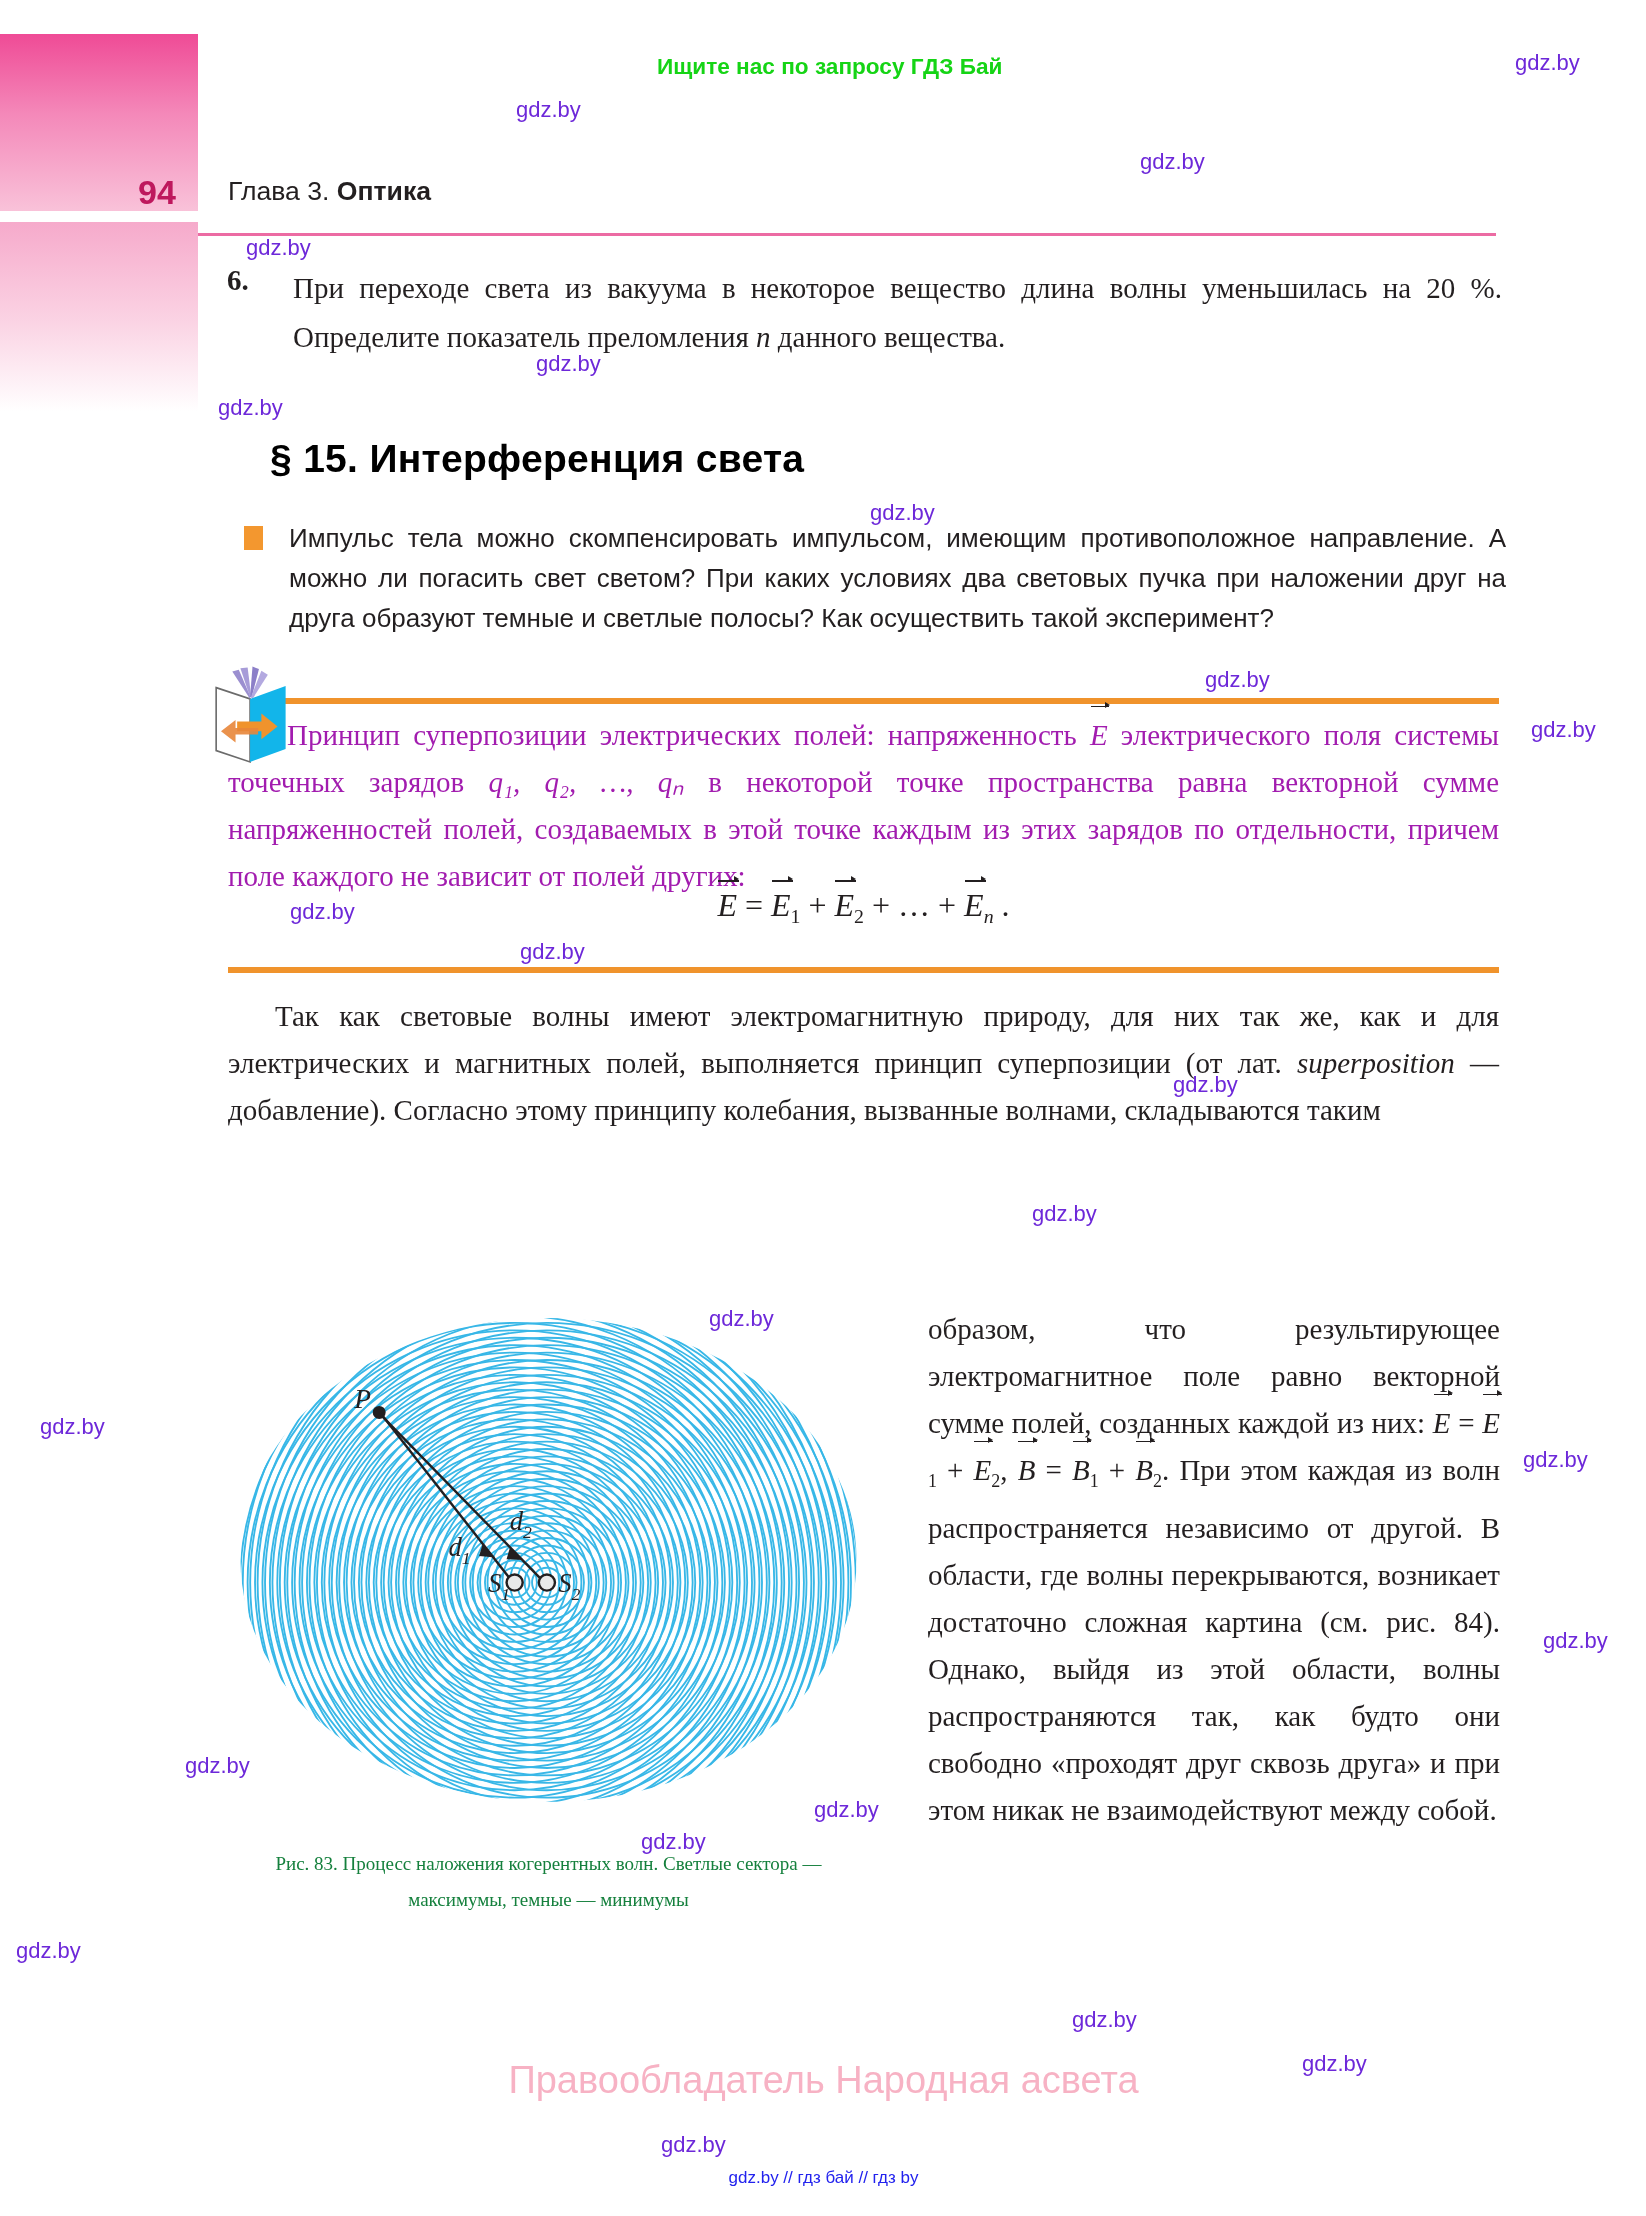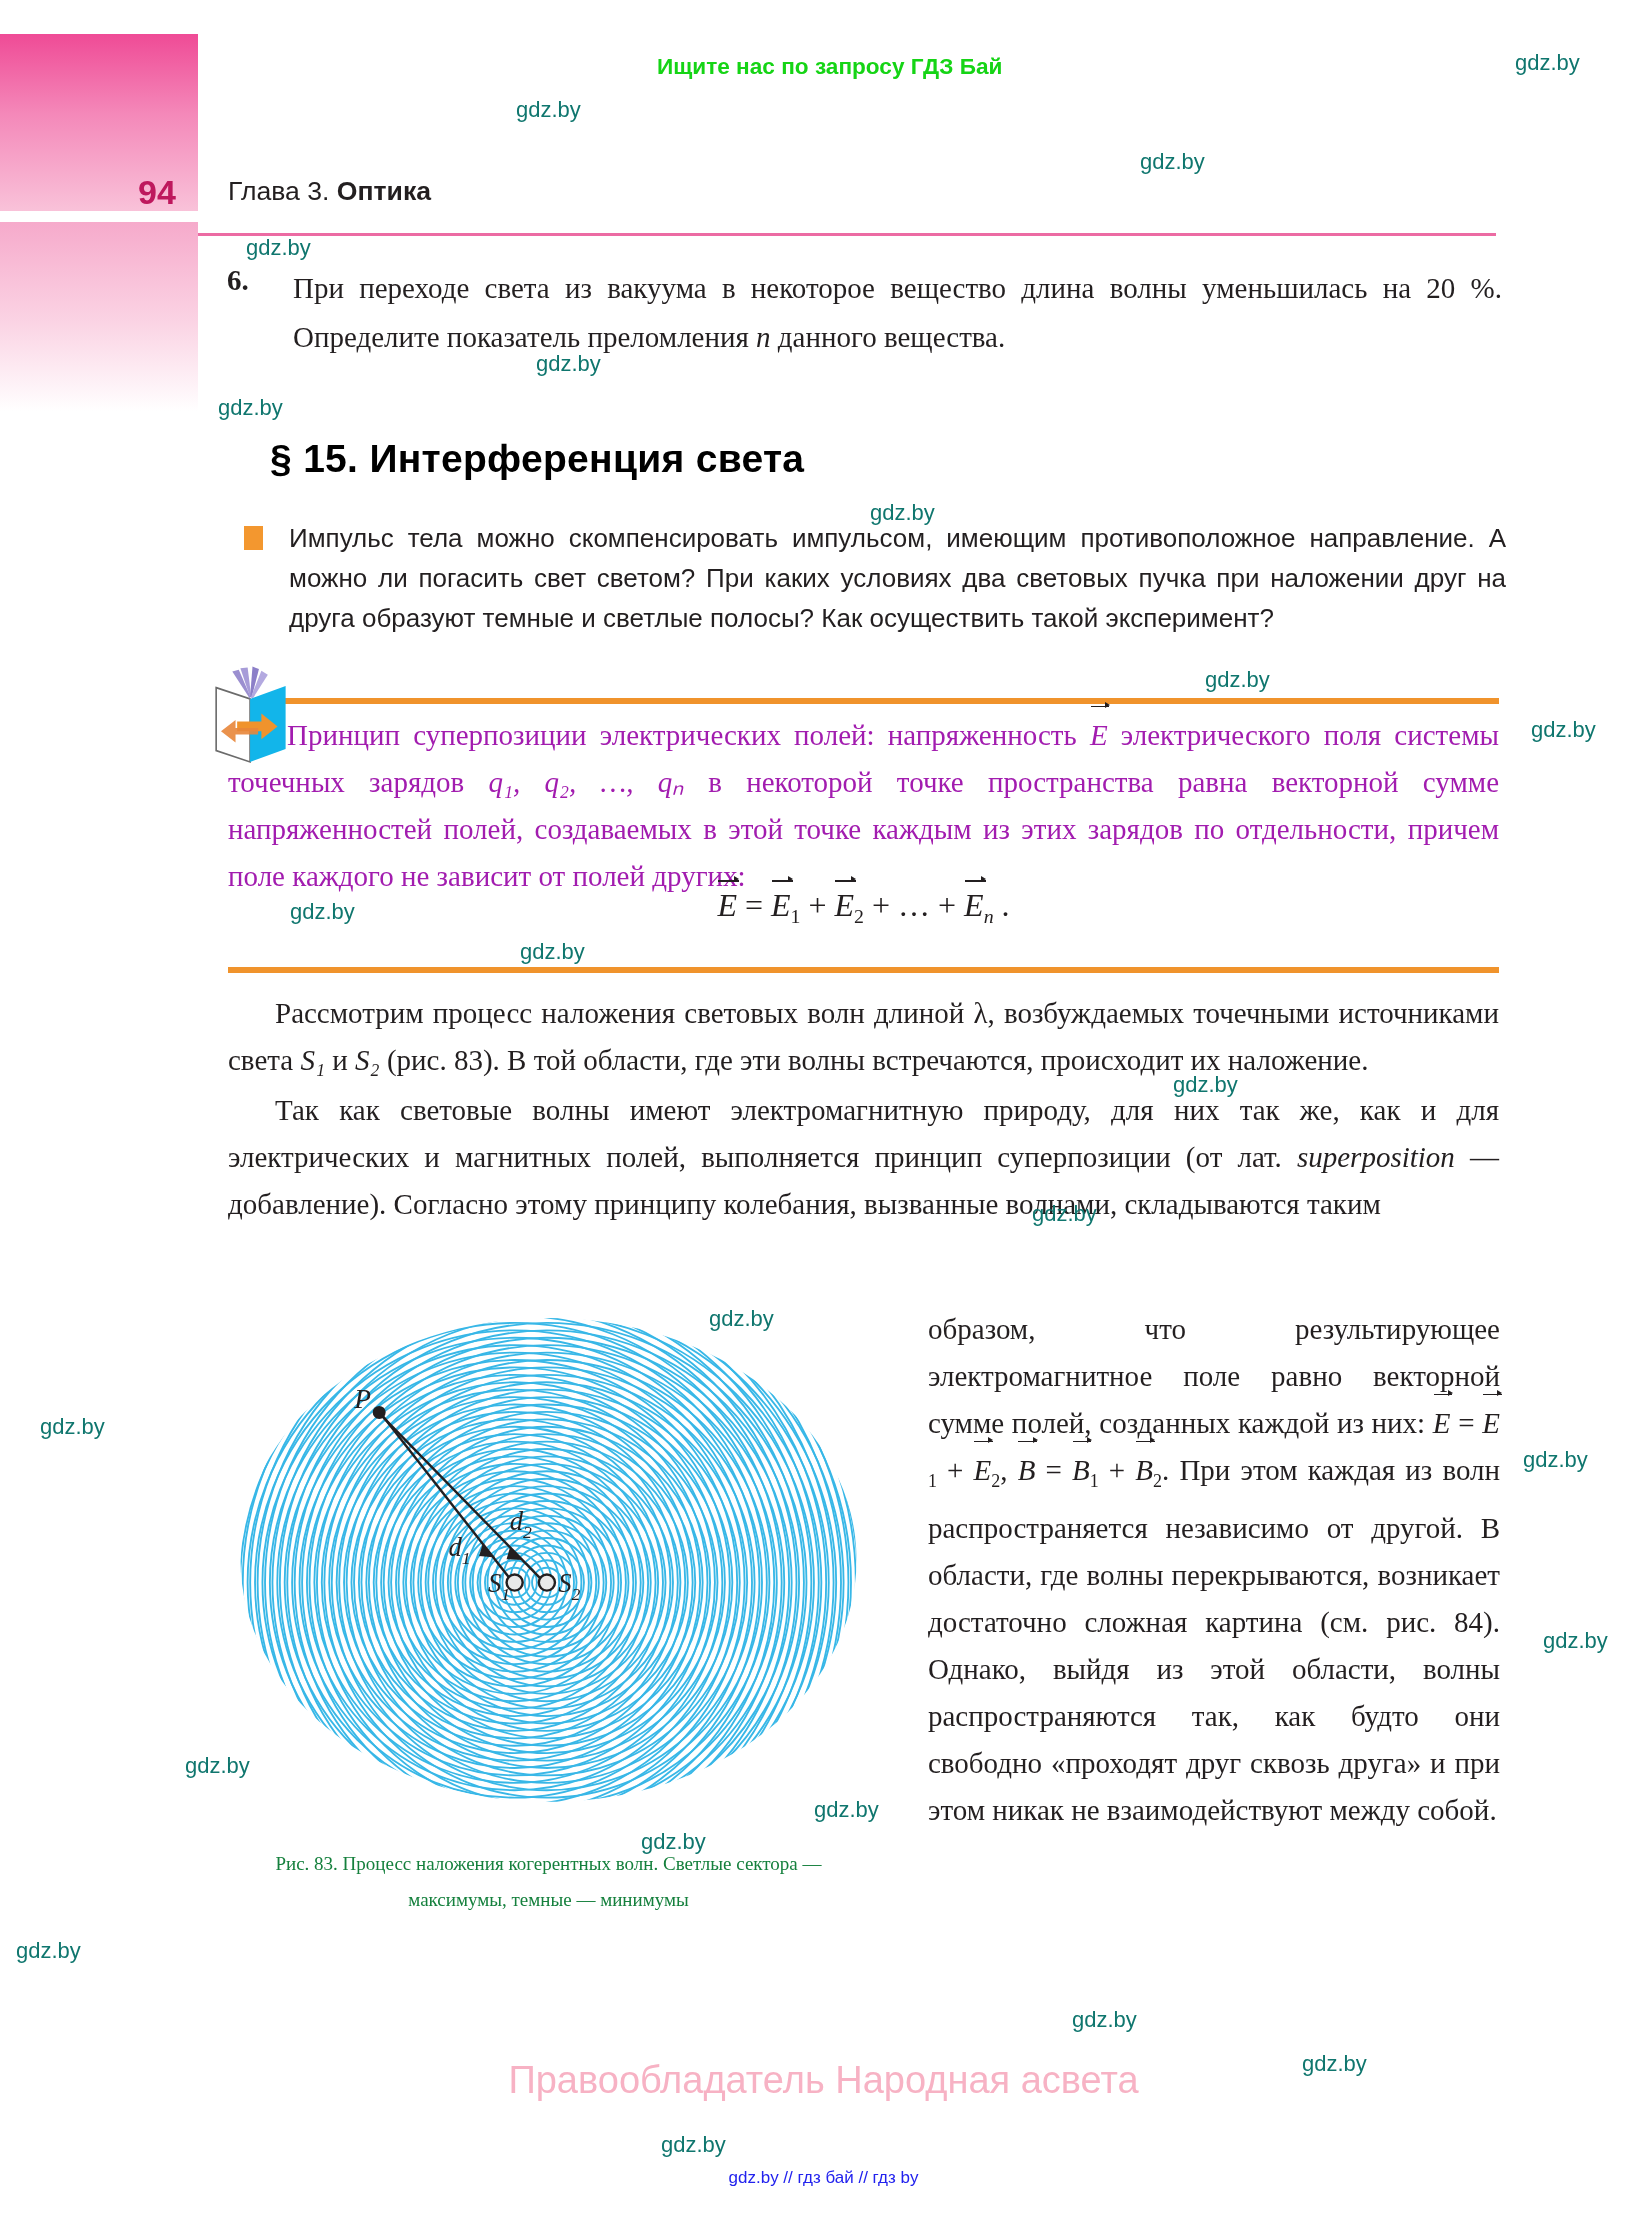--- a/index.html
+++ b/index.html
@@ -12,21 +12,21 @@
     width: 1647px;
     height: 2216px;
     position: relative;
     overflow: hidden;
   }
 
   
   .wm {
     position: absolute;
     font-family: "Liberation Sans", sans-serif;
-    color: #0f766e;
+    color: #6d28d9;
     font-size: 22px;
     white-space: nowrap;
     z-index: 40;
     pointer-events: none;
   }
   .wm-top-green {
     position: absolute;
     font-family: "Liberation Sans", sans-serif;
     color: #15d415;
     font-size: 22.6px;
@@ -323,23 +323,20 @@
 </div>
 
 <div class="def-formula">
   <span class="vec">E</span> = <span class="vec">E</span><sub>1</sub> + <span class="vec">E</span><sub>2</sub> + … + <span class="vec">E</span><sub class="it">n</sub> .
   
 </div>
 
 <div class="def-rule-bottom"></div>
 
 <div class="para-full" style="top:990px;">
-  <p>
-    <span>Рассмотрим процесс наложения световых волн длиной λ, возбуждаемых точечными источниками света </span><span class="it">S₁</span><span> и </span><span class="it">S₂</span><span> (рис. 83). В той области, где эти волны встречаются, происходит их наложение.</span>
-  </p>
   <p style="margin-top:3.2px;">
     <span>Так как световые волны имеют электромагнитную природу, для них так же, как и для электрических и магнитных полей, выполняется принцип суперпозиции (от лат. </span><i>superposition</i><span> — добавление). Согласно этому принципу колебания, вызванные волнами, складываются таким</span>
   </p>
 </div>
 
 <div class="col-right">
   <p>
     <span>образом, что результирующее электромагнитное поле равно векторной сумме полей, созданных каждой из них: </span><span class="vec">E</span> = <span class="vec">E</span><sub>1</sub> + <span class="vec">E</span><sub>2</sub><span>,</span>
     <span class="vec">B</span> = <span class="vec">B</span><sub>1</sub> + <span class="vec">B</span><sub>2</sub><span>. При этом каждая из волн распространяется независимо от другой. В области, где волны перекрываются, возникает достаточно сложная картина (см. рис. 84). Однако, выйдя из этой области, волны распространяются так, как будто они свободно «проходят друг сквозь друга» и при этом никак не взаимодействуют между собой.</span>
   </p>

